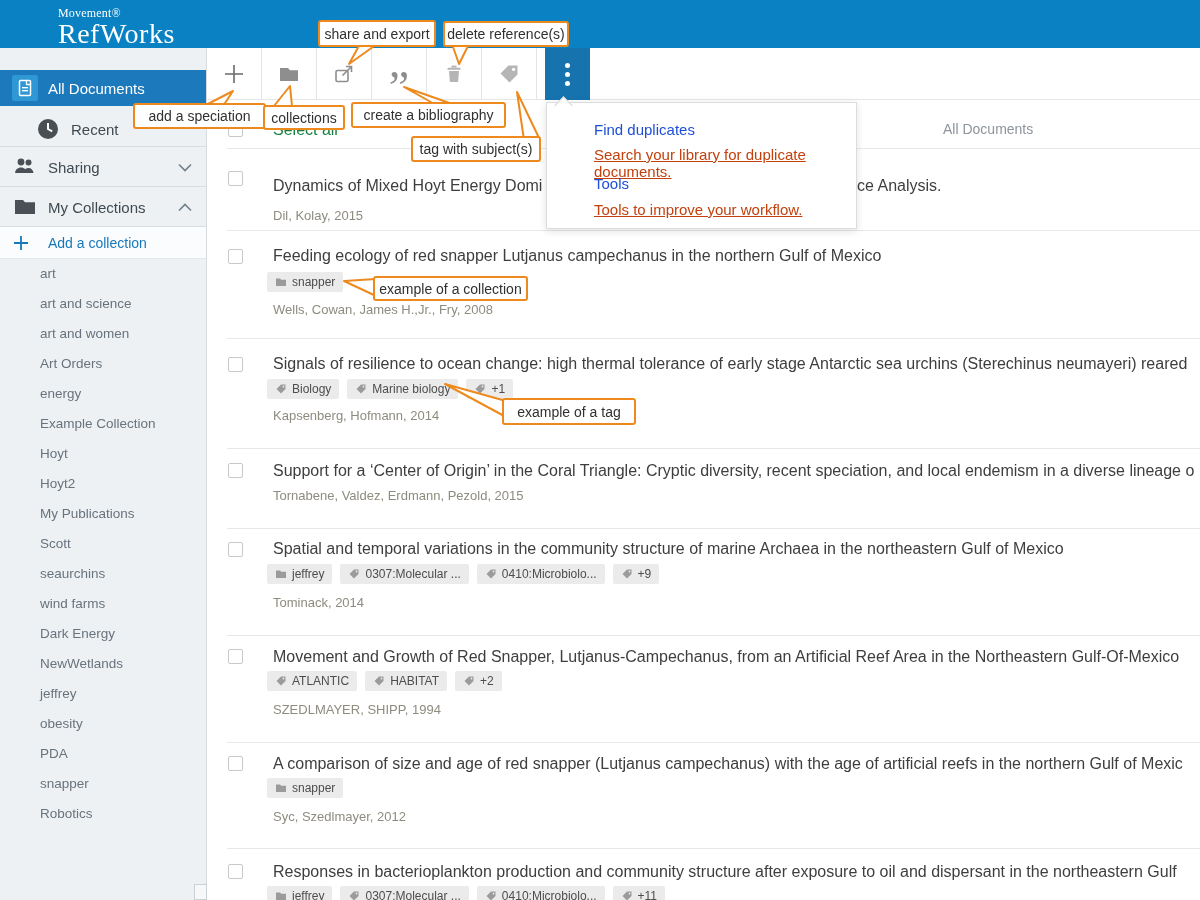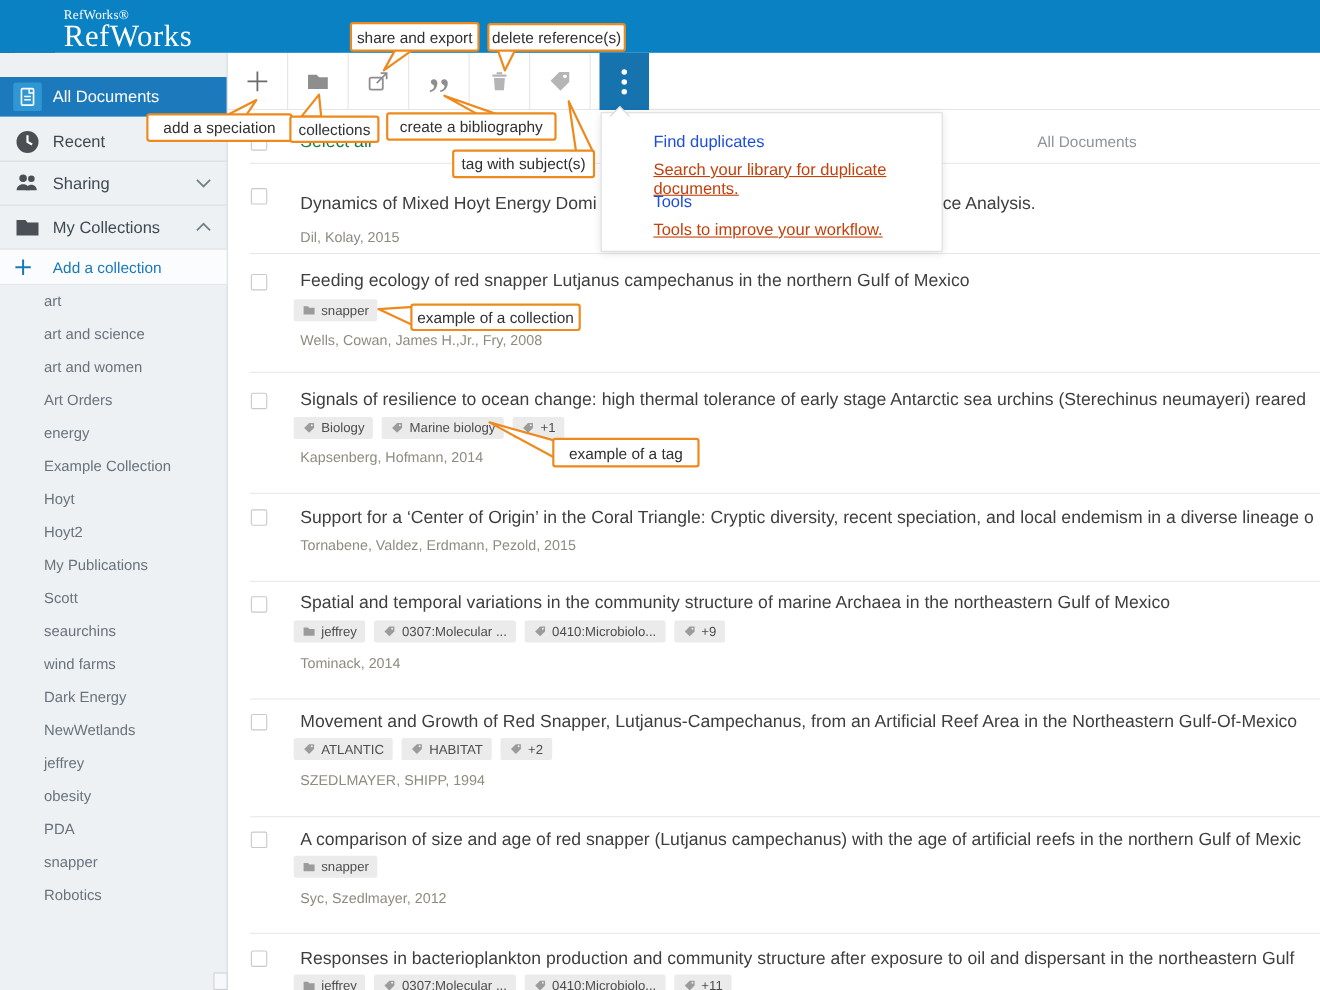--- a/index.html
+++ b/index.html
@@ -19,21 +19,21 @@
 
   
   #sidebar { position:absolute; left:0; top:48px; width:207px; bottom:0; background:#eef1f3; border-right:1px solid #d8dcdf; z-index:4; }
   .s-row { position:absolute; left:0; width:100%; display:flex; align-items:center; }
   .s-label { font-size:15px; color:#3e4a52; margin-left:10px; }
   .s-icon { width:26px; display:flex; justify-content:center; margin-left:12px; }
   .chev { position:absolute; right:14px; }
   #alldocs-row { top:22px; height:36px; background:#1b79bc; }
   #alldocs-row .s-label { color:#fff; }
   #alldocs-tile { width:26px; height:26px; background:#2e97d4; border-radius:2px; margin-left:12px; display:flex; align-items:center; justify-content:center; }
-  #recent-row { top:64px; height:35px; border-bottom:1px solid #d9dde0; }
+  #recent-row { top:64px; height:35px; border-bottom:1px solid #d9dde0;padding-left:23px; }
   #sharing-row { top:100px; height:39px; border-bottom:1px solid #d9dde0; }
   #mycoll-row { top:140px; height:39px; border-bottom:1px solid #d9dde0; }
   #addcoll-row { top:179px; height:32px; background:#fbfcfd; border-bottom:1px solid #e3e7e9; }
   #addcoll-row .s-label { color:#1879ba; font-size:14px; margin-left:14px; }
   #coll-list { position:absolute; top:211px; left:0; width:100%; }
   .c-item { height:30px; line-height:30px; padding-left:40px; font-size:13.5px; color:#68737d;
             white-space:nowrap; overflow:hidden; }
   #tags-row { top:781px; height:41px; border-top:1px solid #d9dde0; border-bottom:1px solid #d9dde0; }
   #sb-corner { position:absolute; left:194px; top:836px; width:13px; height:16px; background:#f7f8f9; border:1px solid #ccd1d5; }
 
@@ -67,21 +67,21 @@
   #tails { position:absolute; left:0; top:0; width:1200px; height:900px; z-index:40; pointer-events:none; }
   .callout { position:absolute; background:#fff; border:2px solid #ee8a1d; border-radius:3px; display:flex; align-items:center; justify-content:center; font-size:14px; color:#303030; z-index:41; white-space:nowrap; }
 </style>
 </head>
 <body>
 
 <div class="page">
 
   <div id="header">
     <div id="brand">
-      <div id="brand-small">RefWorks®</div>
+      <div id="brand-small">Movement®</div>
       <div id="brand-large">RefWorks</div>
     </div>
   </div>
   <div id="logo-spine"></div>
   <div id="logo-tile">
     <svg width="36" height="48" viewBox="0 0 36 48">
       <rect x="7" y="8" width="22" height="30" rx="2" fill="#ffffff"></rect>
       <rect x="11" y="14" width="14" height="2.6" fill="#1a6ba3"></rect>
       <rect x="11" y="20" width="14" height="2.6" fill="#1a6ba3"></rect>
       <rect x="11" y="26" width="14" height="2.6" fill="#1a6ba3"></rect>

